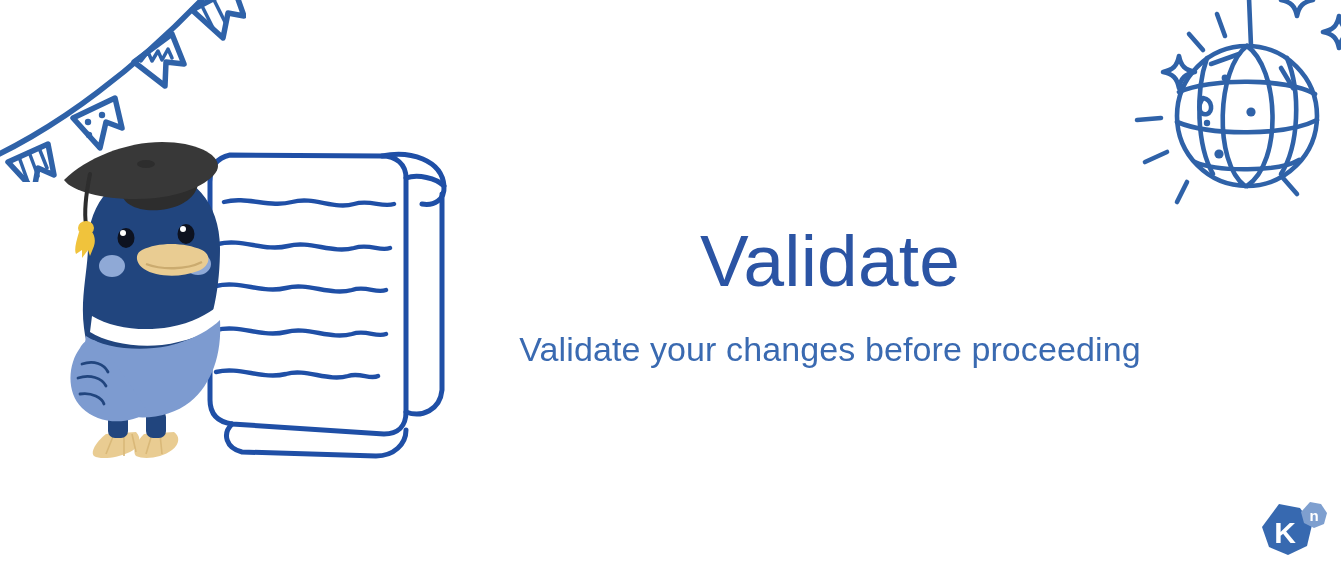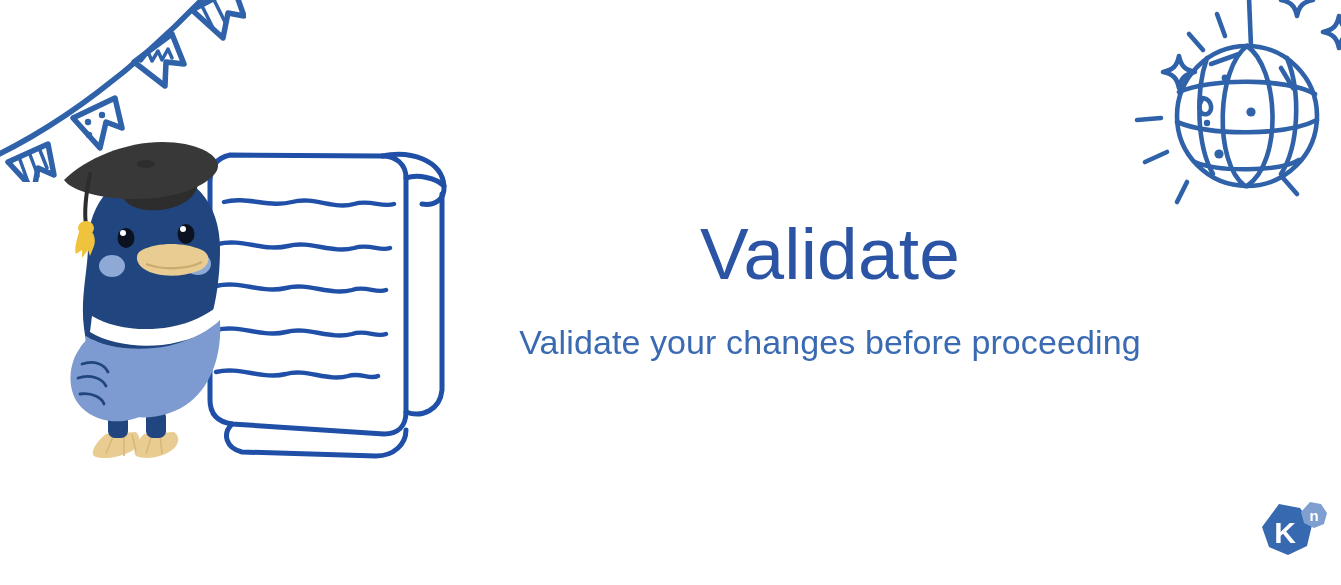--- a/index.html
+++ b/index.html
@@ -55,21 +55,21 @@
     width: 860px;
     text-align: center;
   }
   #page-title {
     font-family: "Liberation Sans", sans-serif;
     font-size: 73px;
     font-weight: 400;
     letter-spacing: 0.2px;
     line-height: 1.06;
     color: #2b54a4;
-    margin: 9px;
+    margin: 16px;
   }
   #page-subtitle {
     font-family: "Liberation Sans", sans-serif;
     font-size: 34px;
     font-weight: 400;
     letter-spacing: 0.1px;
     line-height: 1.2;
     color: #3a6ab1;
     margin: 30px 0 1px 0;
   }

